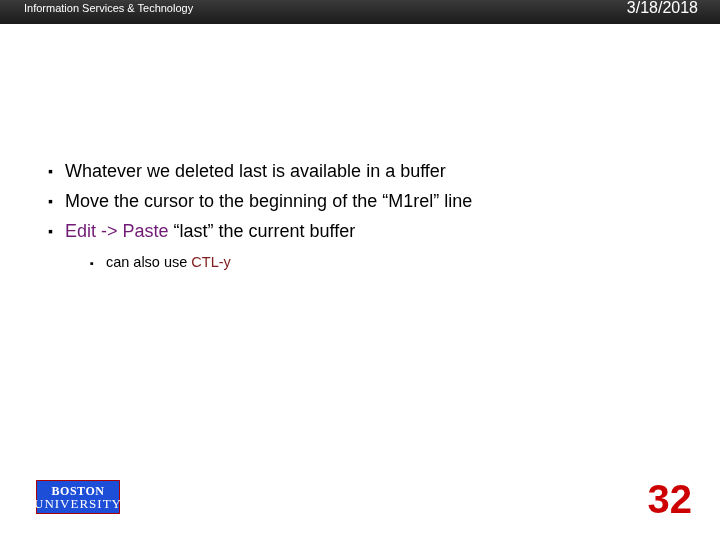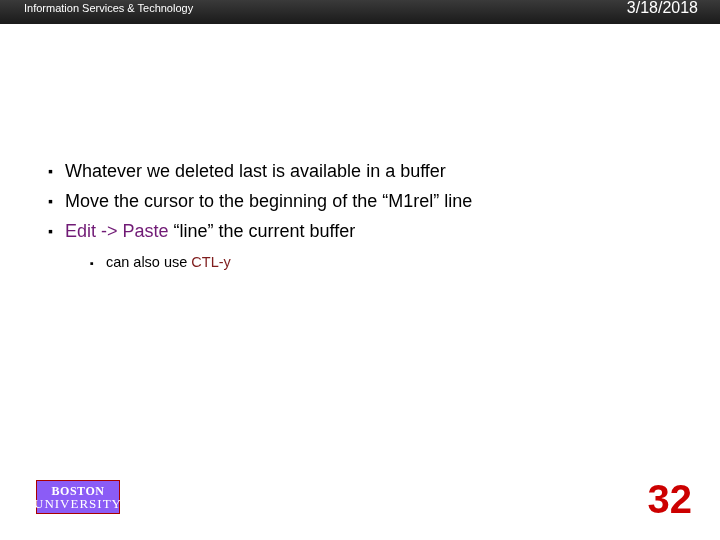--- a/index.html
+++ b/index.html
@@ -91,21 +91,21 @@
       margin-top: 3px;
       font-weight: bold;
     }
     .sub-bullet-text .red { color: #7f1d1d; }
     .logo {
       position: absolute;
       bottom: 26px;
       left: 36px;
       width: 84px;
       height: 34px;
-      background: #8b5cf6;
+      background: #1d4ed8;
       color: #ffffff;
       display: flex;
       flex-direction: column;
       align-items: center;
       justify-content: center;
       font-family: Georgia, 'Times New Roman', serif;
       line-height: 1.0;
       border: 1px solid #aa0000;
       letter-spacing: 0.5px;
     }
@@ -142,21 +142,21 @@
     <div class="bullet-item">
       <span class="bullet-marker">▪</span>
       <span class="bullet-text">Whatever we deleted last is available in a buffer</span>
     </div>
     <div class="bullet-item">
       <span class="bullet-marker">▪</span>
       <span class="bullet-text">Move the cursor to the beginning of the “M1rel” line</span>
     </div>
     <div class="bullet-item">
       <span class="bullet-marker">▪</span>
-      <span class="bullet-text"><span class="red">Edit -&gt; Paste</span><span> “line” the current buffer</span></span>
+      <span class="bullet-text"><span class="red">Edit -&gt; Paste</span><span> “last” the current buffer</span></span>
     </div>
   </div>
 
   <div class="sub-bullets">
     <div class="sub-bullet-item">
       <span class="sub-bullet-marker">▪</span>
       <span class="sub-bullet-text"><span>can also use </span><span class="red">CTL-y</span></span>
     </div>
   </div>
 

